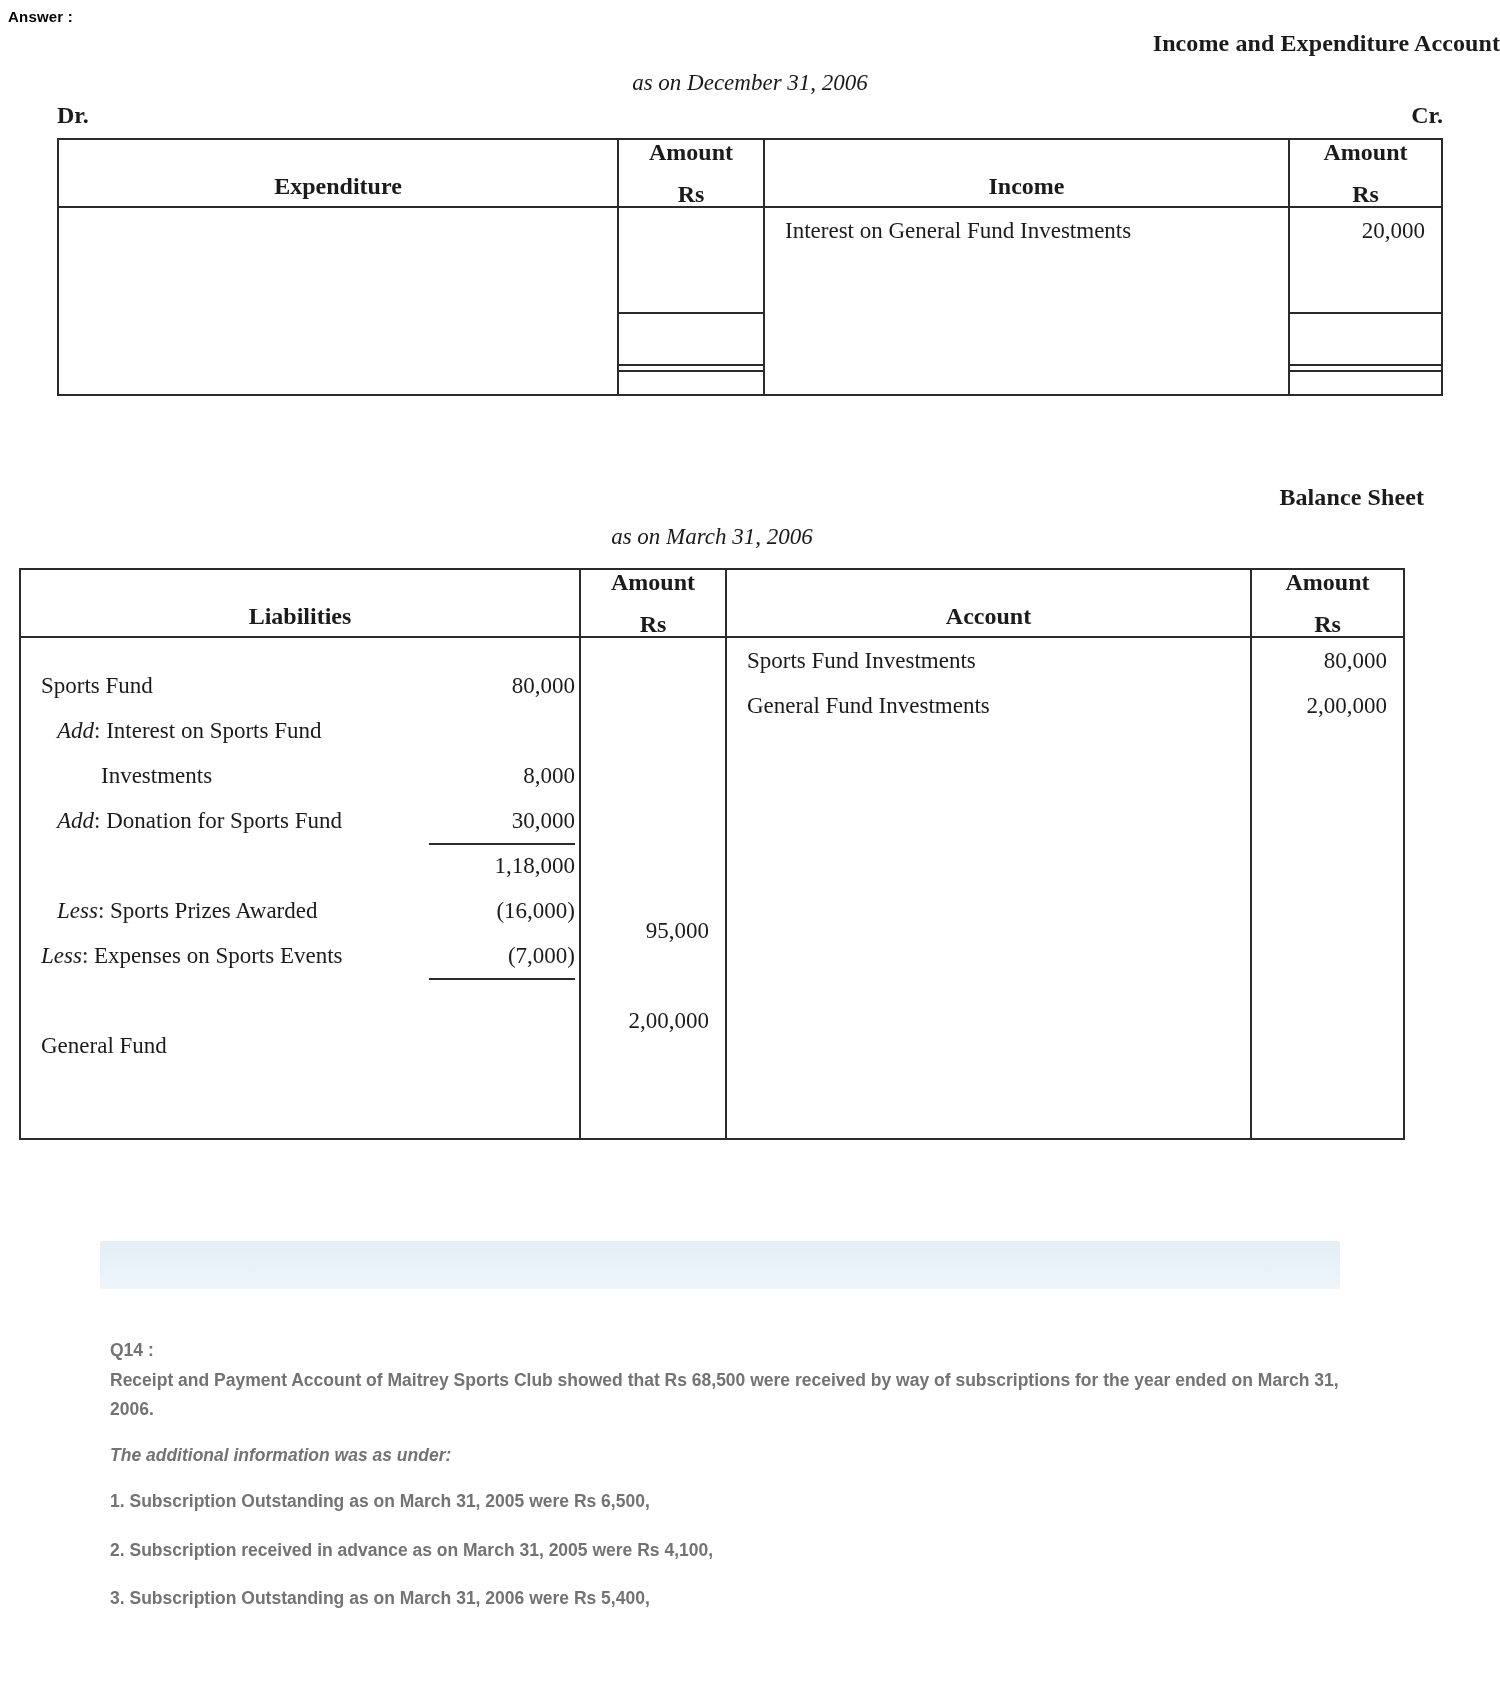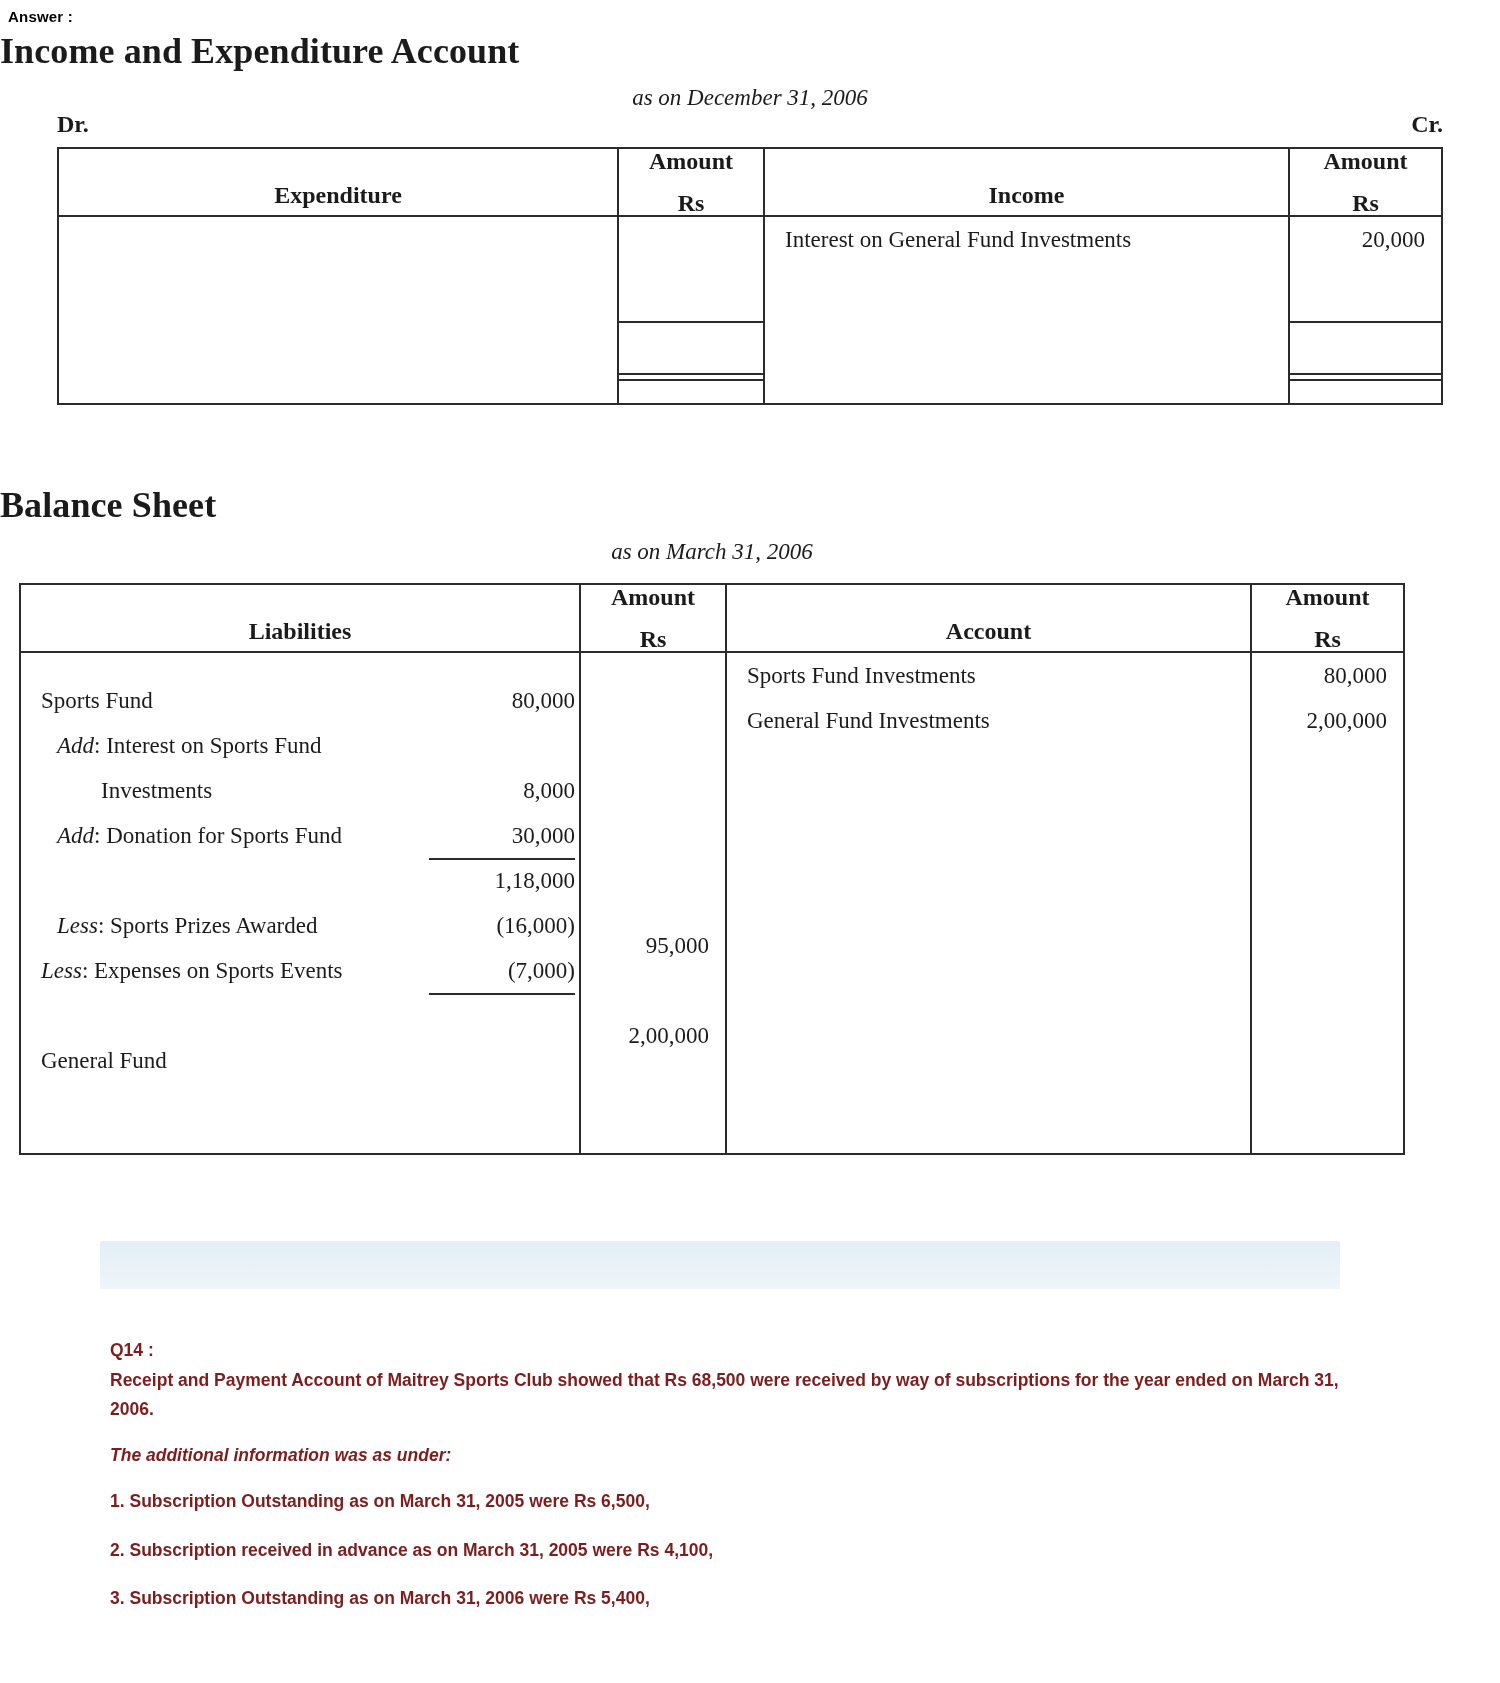--- a/index.html
+++ b/index.html
@@ -23,23 +23,23 @@
     left: 8px;
     top: 8px;
     font-family: "Liberation Sans", sans-serif;
     font-weight: bold;
     font-size: 15px;
     color: #000000;
     letter-spacing: .2px;
   }
 
   .stmt-title {
-    text-align: left;
-    font-weight: bold;
-    font-size: 36px;
+    text-align: right;
+    font-weight: bold;
+    font-size: 24px;
     letter-spacing: .1px;
   }
   .stmt-subtitle {
     text-align: center;
     font-style: italic;
     font-size: 23px;
     margin-top: 13px;
   }
 
   .drcr-row {
@@ -144,39 +144,39 @@
     border-radius: 2px;
   }
   .qblock {
     position: absolute;
     left: 110px;
     top: 1336px;
     width: 1250px;
     font-family: "Liberation Sans", sans-serif;
     font-weight: bold;
     font-size: 17.5px;
-    color: #7f1d1d;
+    color: #737373;
     line-height: 1.62;
   }
   .qblock .q-id { margin: 0 0 2px 0; }
   .qblock p { margin: 0 0 18px 0; }
   .qblock p.italic { font-style: italic; }
   .qblock p.item { margin-bottom: 20px; }
 </style>
 </head>
 <body>
 
 <div class="answer-label">Answer :</div>
 
 <div style="position:absolute; left:0; top:30px; width:1500px;">
 
   <div class="stmt-title">Income and Expenditure Account</div>
   <div class="stmt-subtitle">as on December 31, 2006</div>
 
-  <div class="drcr-row" style="margin-top:0; width:1386px; margin-left:auto; margin-right:auto;">
+  <div class="drcr-row" style="margin-top:6px; width:1386px; margin-left:auto; margin-right:auto;">
     <span>Dr.</span>
     <span>Cr.</span>
   </div>
 
   <table class="acct" style="margin-top:9px;">
     <colgroup>
       <col class="col-desc">
         <col class="col-amt">
         <col class="col-desc2">
         <col class="col-amt2">

